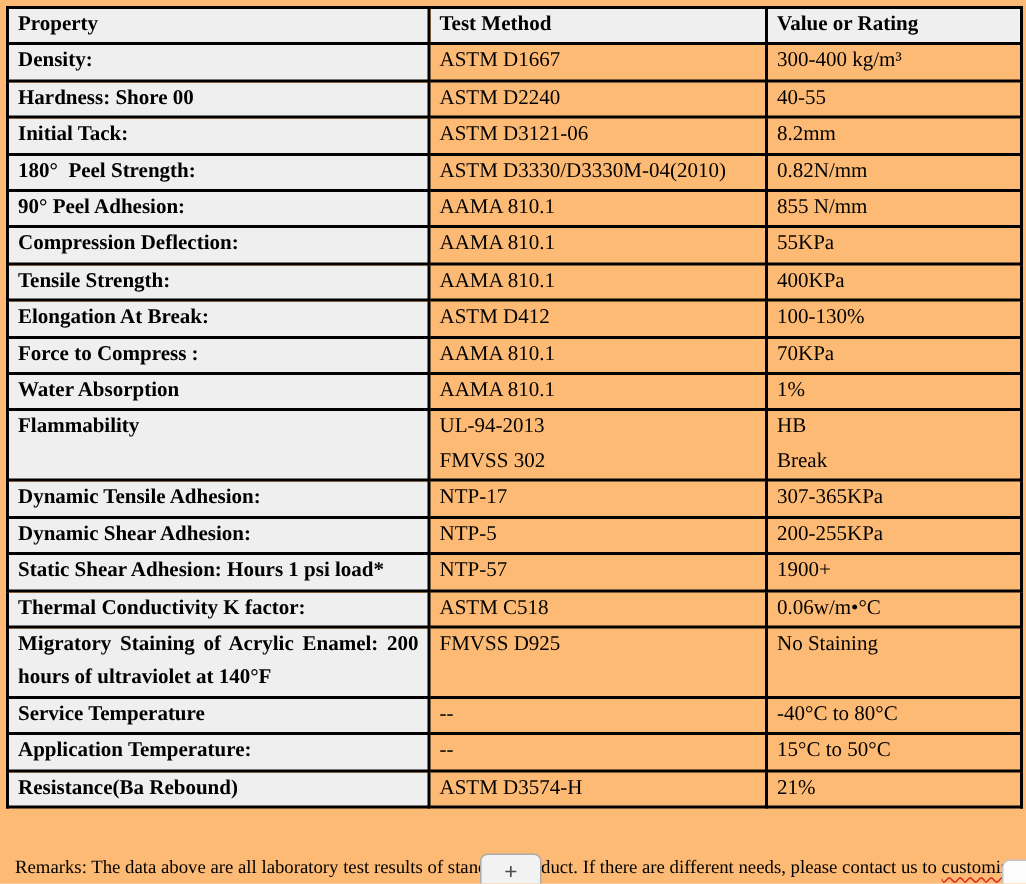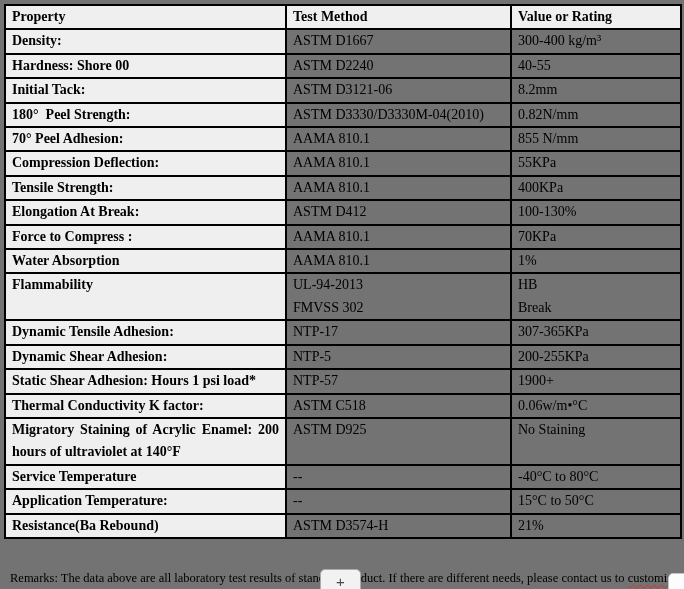--- a/index.html
+++ b/index.html
@@ -1,21 +1,21 @@
 <!DOCTYPE html>
 <html><head>
 <meta charset="utf-8">
 <style>
   * { box-sizing: border-box; margin: 0; padding: 0; }
   body { background: #fff; }
   .page {
     position: relative;
     width: 684px;
     height: 589px;
-    background: #737373;
+    background: #fdba74;
     overflow: hidden;
     font-family: "Liberation Serif", "DejaVu Serif", serif;
     color: #000;
   }
   table.spec {
     position: absolute;
     left: 4px;
     top: 4px;
     width: 676px;
     border-collapse: collapse;
@@ -131,21 +131,21 @@
         <tr>
       <td class="property-cell">180° Peel Strength:</td>
       <td class="method-cell">
             <div>ASTM D3330/D3330M-04(2010)</div>
           </td>
       <td class="value-cell">
             <div>0.82N/mm</div>
           </td>
     </tr>
         <tr>
-      <td class="property-cell">70° Peel Adhesion:</td>
+      <td class="property-cell">90° Peel Adhesion:</td>
       <td class="method-cell">
             <div>AAMA 810.1</div>
           </td>
       <td class="value-cell">
             <div>855 N/mm</div>
           </td>
     </tr>
         <tr>
       <td class="property-cell">Compression Deflection:</td>
       <td class="method-cell">
@@ -234,21 +234,21 @@
       <td class="method-cell">
             <div>ASTM C518</div>
           </td>
       <td class="value-cell">
             <div>0.06w/m•°C</div>
           </td>
     </tr>
         <tr class="tall">
       <td class="property-cell justify">Migratory Staining of Acrylic Enamel: 200 hours of ultraviolet at 140°F</td>
       <td class="method-cell">
-            <div>ASTM D925</div>
+            <div>FMVSS D925</div>
           </td>
       <td class="value-cell">
             <div>No Staining</div>
           </td>
     </tr>
         <tr>
       <td class="property-cell">Service Temperature</td>
       <td class="method-cell">
             <div>--</div>
           </td>

